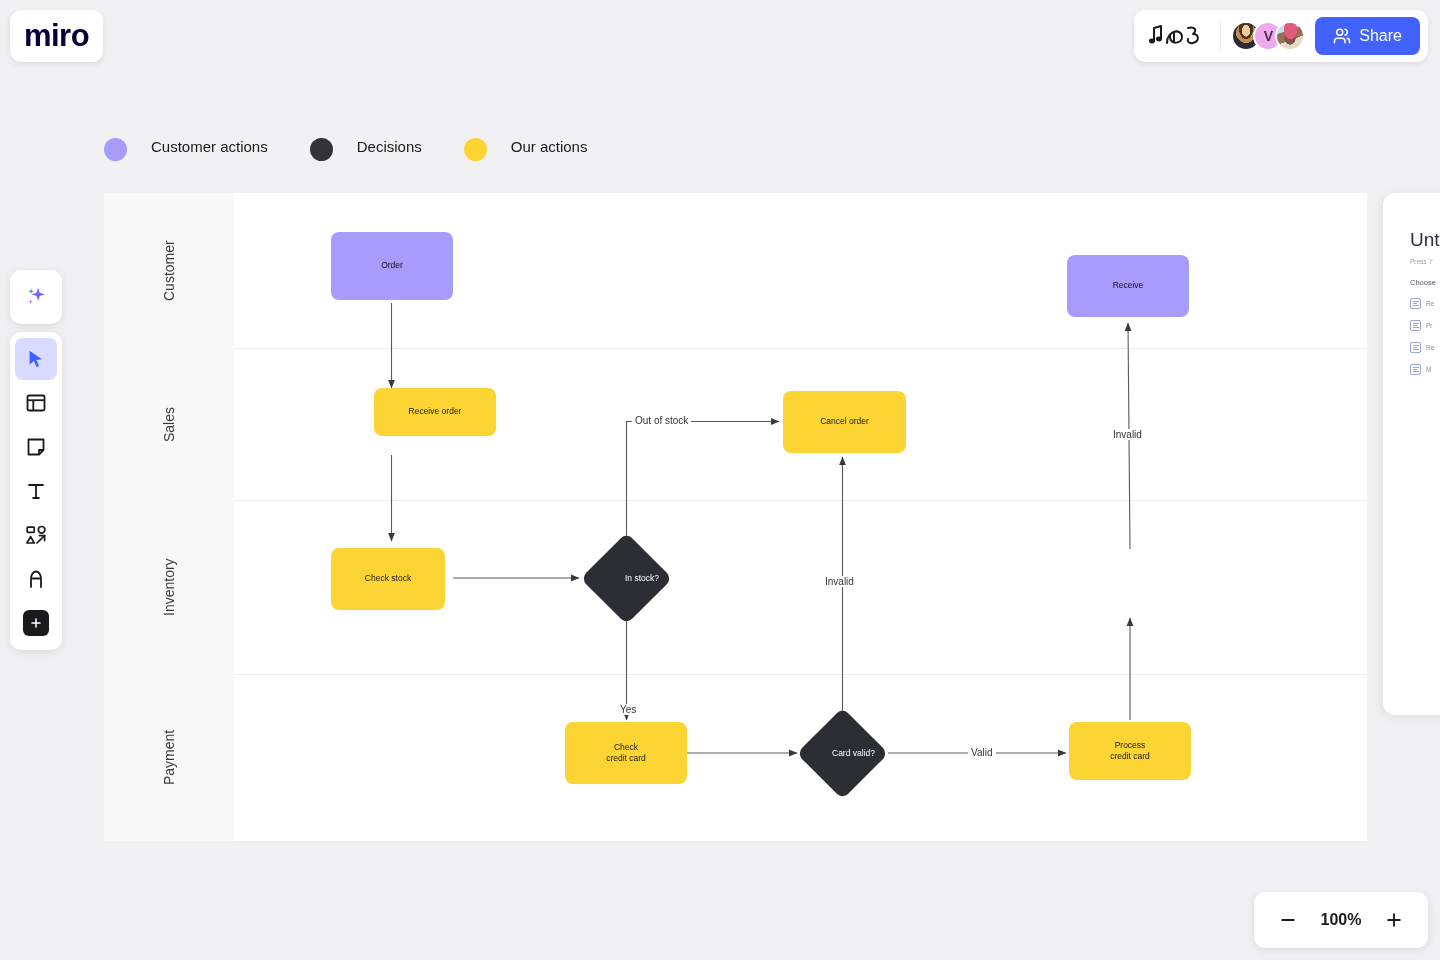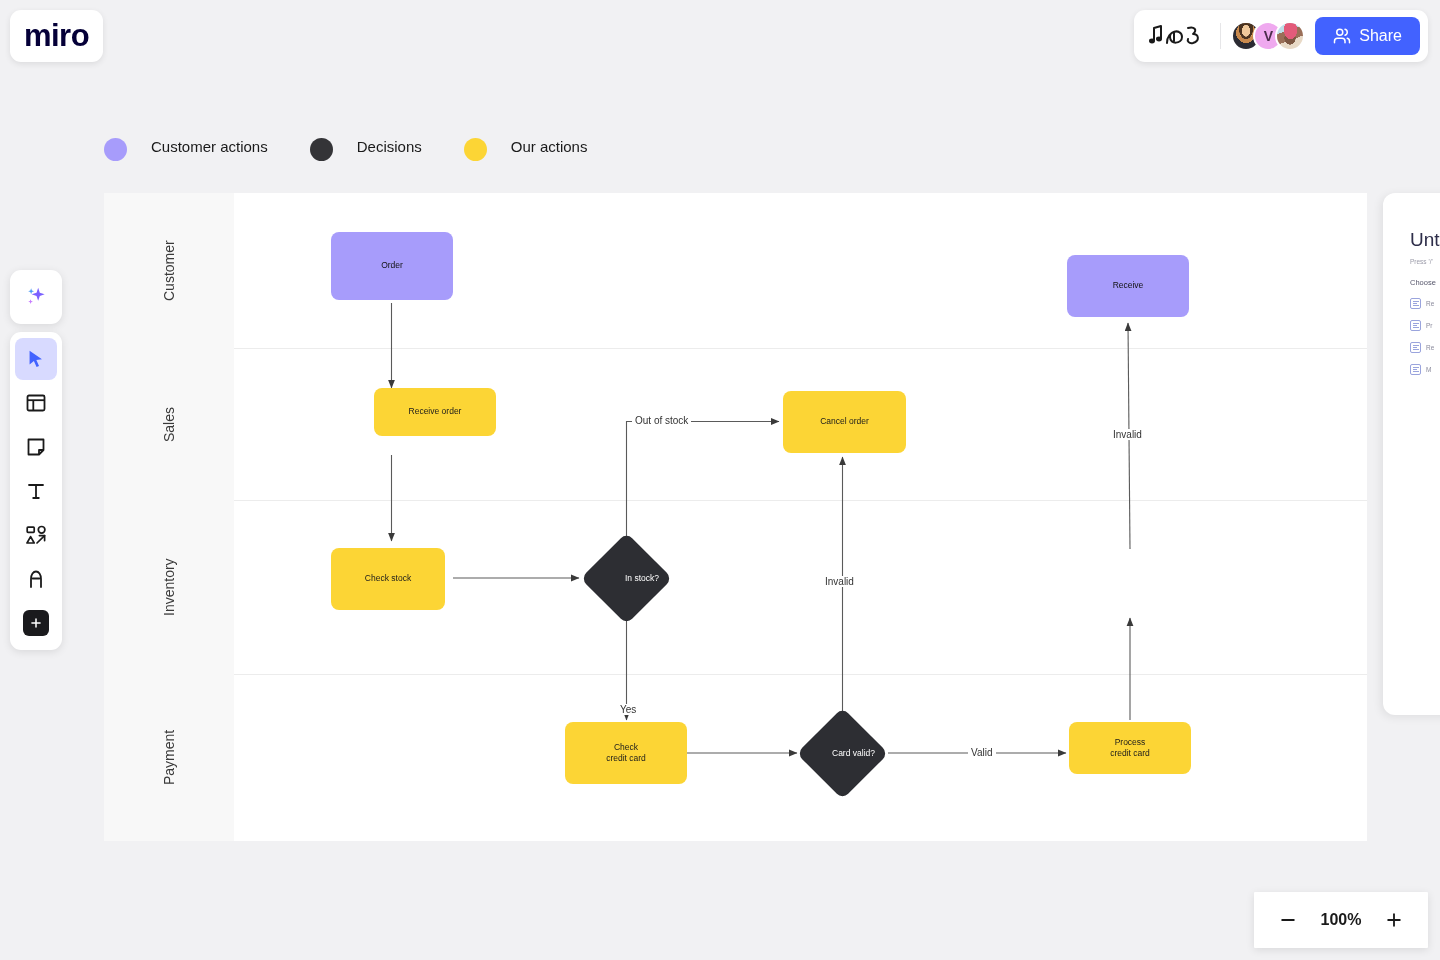--- a/index.html
+++ b/index.html
@@ -144,21 +144,21 @@
     width: 11px; height: 11px; border: 1px solid #9aa4dd; border-radius: 2px;
     display: flex; flex-direction: column; justify-content: center; gap: 1px; padding: 1.5px; flex: none;
   }
   .sp-ico i { display: block; height: 1px; background: #9aa4dd; }
   .sp-ico i:nth-child(2) { width: 70%; }
   .sp-txt { font-size: 6.5px; color: #8a8a9c; white-space: nowrap; }
 
   
   .zoomctl {
     position: absolute; right: 12px; bottom: 12px;
-    height: 56px; background: #fff; border-radius: 1px;
+    height: 56px; background: #fff; border-radius: 11px;
     box-shadow: 0 2px 8px rgba(0,0,0,.10);
     display: flex; align-items: center; gap: 16px; padding: 0 20px;
   }
   .zoom-btn { width: 28px; height: 28px; display:flex; align-items:center; justify-content:center; cursor:pointer; }
   .zoom-val { font-size: 16px; font-weight: 700; color: #1a1a1a; min-width: 46px; text-align: center; }
 </style>
 </head>
 <body>
 
 <div id="root">
@@ -321,21 +321,21 @@
     <div class="node yellow" style="left:227px; top:195px; width:122px; height:48px;margin-left:43px;">Receive order</div>
 
     <div class="node yellow" style="left:679px; top:198px; width:123px; height:62px;">Cancel order</div>
 
     <div class="node yellow" style="left:227px; top:355px; width:114px; height:62px;">Check stock</div>
 
 
     <div class="node yellow" style="left:461px; top:529px; width:122px; height:62px;">Check
 credit card</div>
 
-    <div class="node yellow" style="left:965px; top:529px; width:122px; height:52px;">Process
+    <div class="node yellow" style="left:965px; top:529px; width:122px; height:58px;">Process
 credit card</div>
 
     <div class="diamond" style="left:490px; top:353px; width:65px; height:65px;">
       <span class="dshape"></span>
       <span class="dlabel">In stock?</span>
     </div>
 
     <div class="diamond" style="left:706px; top:528px; width:65px; height:65px;">
       <span class="dshape"></span>
       <span class="dlabel">Card valid?</span>

